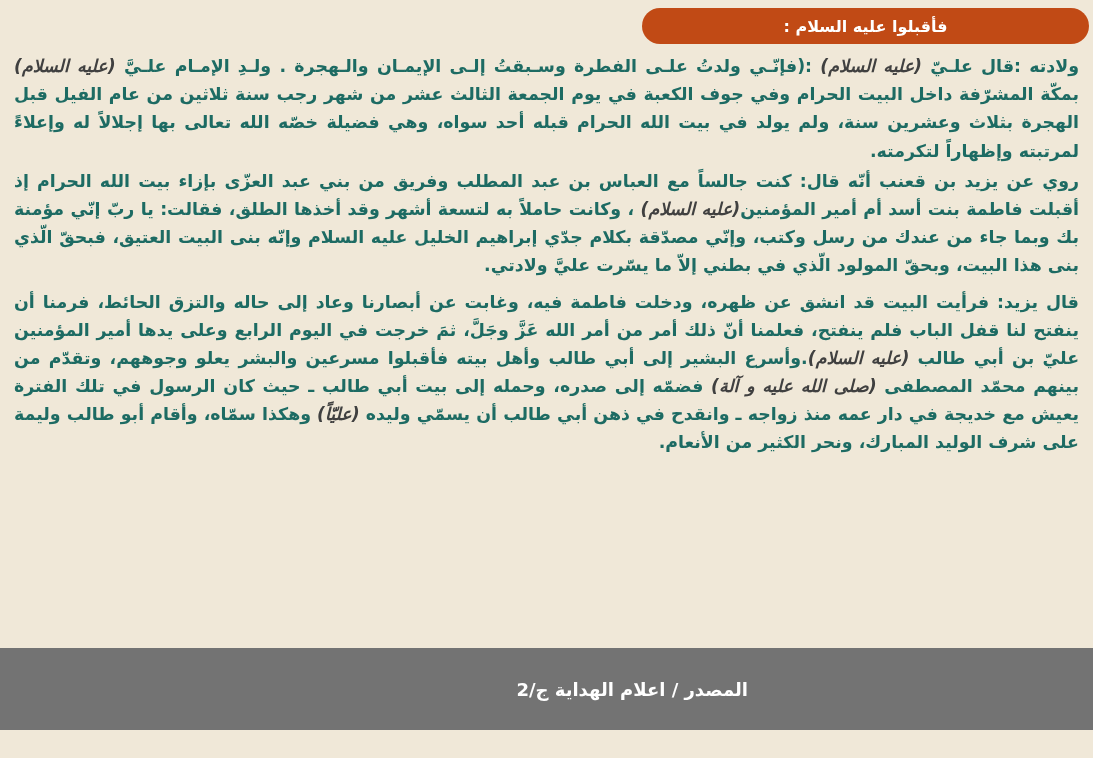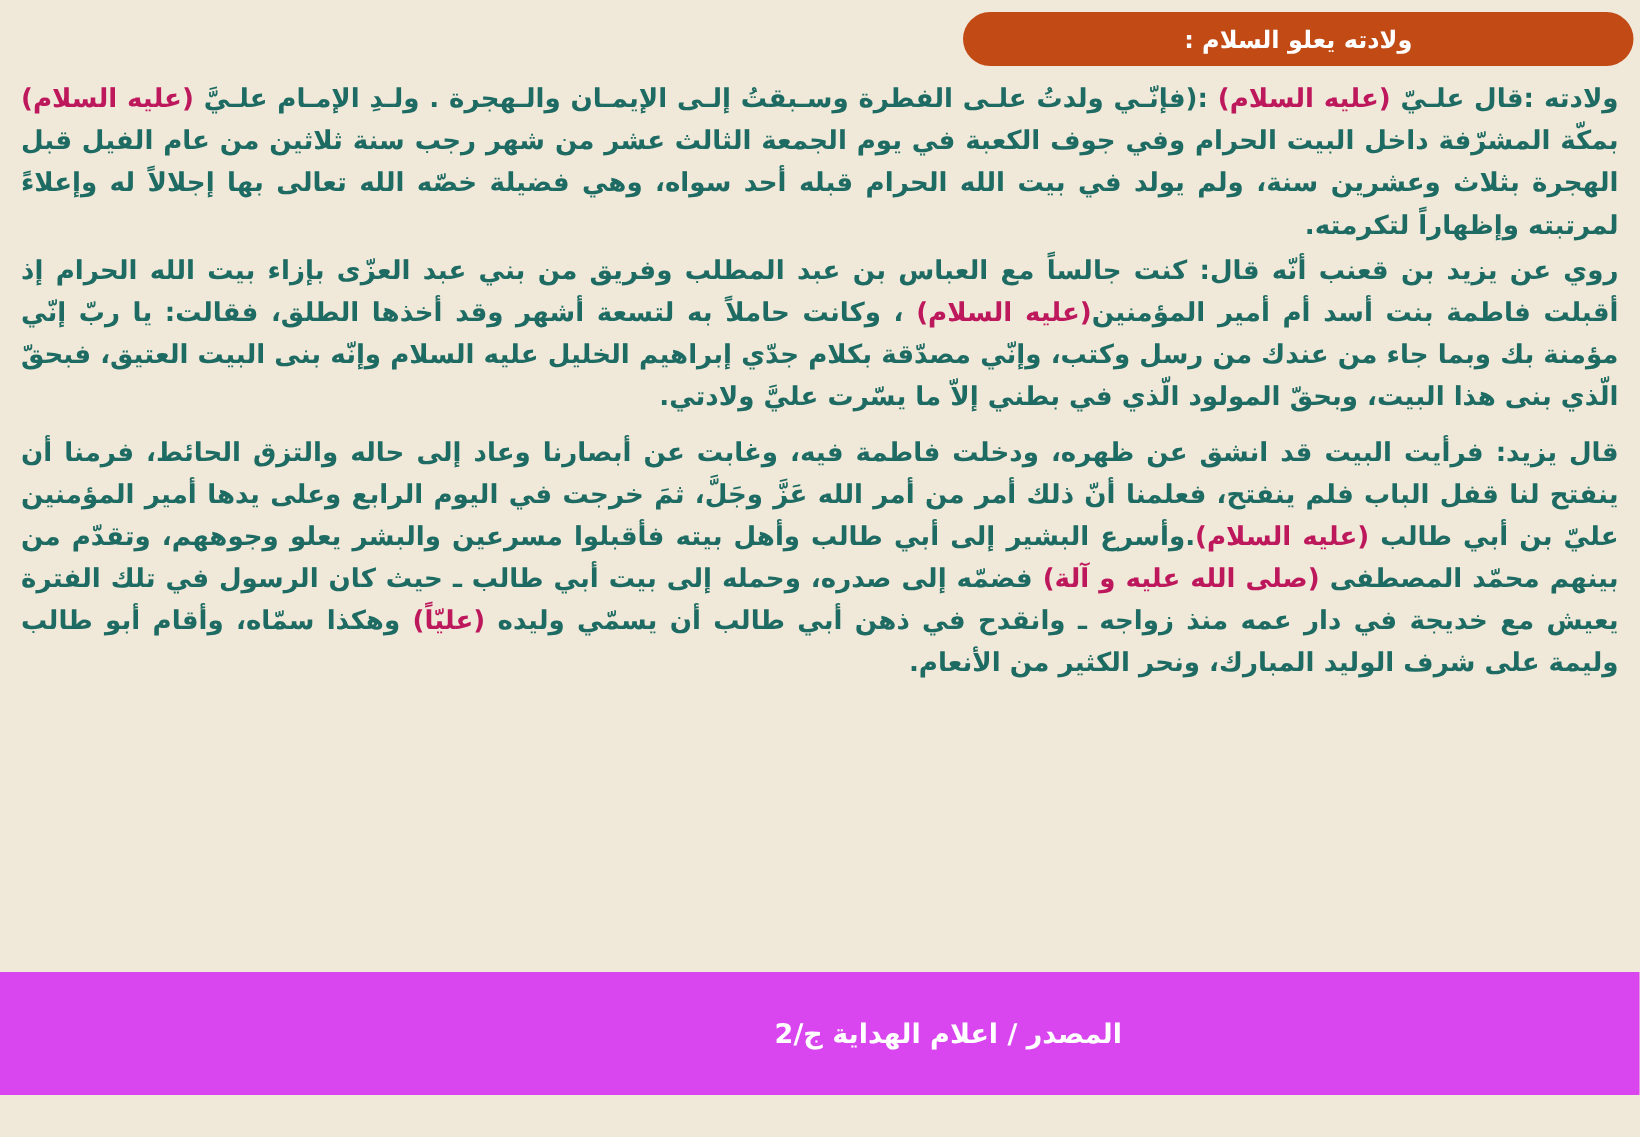--- a/index.html
+++ b/index.html
@@ -58,30 +58,31 @@
     font-weight: bold;
     direction: rtl;
   }
   .para {
     margin: 0 0 2px 0;
   }
   .para.spaced {
     margin-top: 8px;
   }
   .hl {
-    color: #be185d;
+    color: #404040;
+    font-style: italic;
   }
   
   .footer-band {
     position: absolute;
     left: 0;
     right: 0;
     bottom: 28px;
     height: 82px;
-    background: #d946ef;
+    background: #737373;
     display: flex;
     align-items: center;
     justify-content: flex-start;
   }
   .footer-text {
     color: #ffffff;
     font-size: 18px;
     font-weight: bold;
     padding-right: 0;
     margin-right: 345px;
@@ -95,21 +96,21 @@
     height: 28px;
     background: #f0e8d8;
   }
 </style>
 </head>
 <body>
 
 <div class="page">
 
   <div class="header-bar">
-    <div class="title-pill">ولادته يعلو السلام :</div>
+    <div class="title-pill">فأقبلوا عليه السلام :</div>
   </div>
 
   <div class="content">
 
     <p class="para"><span>ولادته :قال علـيّ </span><span class="hl">(عليه السلام)</span><span> :(فإنّـي ولدتُ علـى الفطرة وسـبقتُ إلـى الإيمـان والـهجرة . ولـدِ الإمـام علـيَّ </span><span class="hl">(عليه السلام)</span><span> بمكّة المشرّفة داخل البيت الحرام وفي جوف الكعبة في يوم الجمعة الثالث عشر من شهر رجب سنة ثلاثين من عام الفيل قبل الهجرة بثلاث وعشرين سنة، ولم يولد في بيت الله الحرام قبله أحد سواه، وهي فضيلة خصّه الله تعالى بها إجلالاً له وإعلاءً لمرتبته وإظهاراً لتكرمته.</span></p>
 
     <p class="para"><span>روي عن يزيد بن قعنب أنّه قال: كنت جالساً مع العباس بن عبد المطلب وفريق من بني عبد العزّى بإزاء بيت الله الحرام إذ أقبلت فاطمة بنت أسد أم أمير المؤمنين</span><span class="hl">(عليه السلام)</span><span> ، وكانت حاملاً به لتسعة أشهر وقد أخذها الطلق، فقالت: يا ربّ إنّي مؤمنة بك وبما جاء من عندك من رسل وكتب، وإنّي مصدّقة بكلام جدّي إبراهيم الخليل عليه السلام وإنّه بنى البيت العتيق، فبحقّ الّذي بنى هذا البيت، وبحقّ المولود الّذي في بطني إلاّ ما يسّرت عليَّ ولادتي.</span></p>
 
     <p class="para spaced"><span>قال يزيد: فرأيت البيت قد انشق عن ظهره، ودخلت فاطمة فيه، وغابت عن أبصارنا وعاد إلى حاله والتزق الحائط، فرمنا أن ينفتح لنا قفل الباب فلم ينفتح، فعلمنا أنّ ذلك أمر من أمر الله عَزَّ وجَلَّ، ثمَ خرجت في اليوم الرابع وعلى يدها أمير المؤمنين عليّ بن أبي طالب </span><span class="hl">(عليه السلام)</span><span>.وأسرع البشير إلى أبي طالب وأهل بيته فأقبلوا مسرعين والبشر يعلو وجوههم، وتقدّم من بينهم محمّد المصطفى </span><span class="hl">(صلى الله عليه و آلة)</span><span> فضمّه إلى صدره، وحمله إلى بيت أبي طالب ـ حيث كان الرسول في تلك الفترة يعيش مع خديجة في دار عمه منذ زواجه ـ وانقدح في ذهن أبي طالب أن يسمّي وليده </span><span class="hl">(عليّاً)</span><span> وهكذا سمّاه، وأقام أبو طالب وليمة على شرف الوليد المبارك، ونحر الكثير من الأنعام.</span></p>
 

